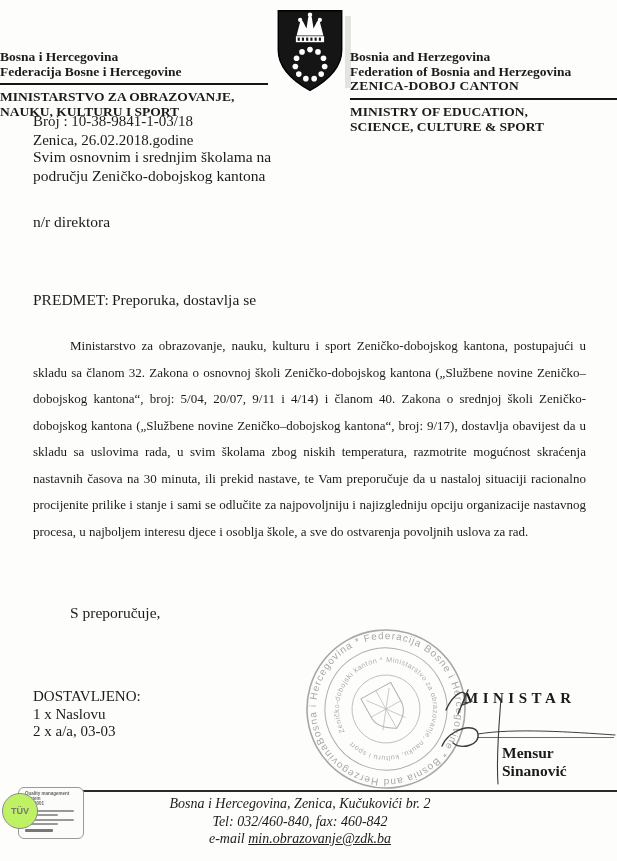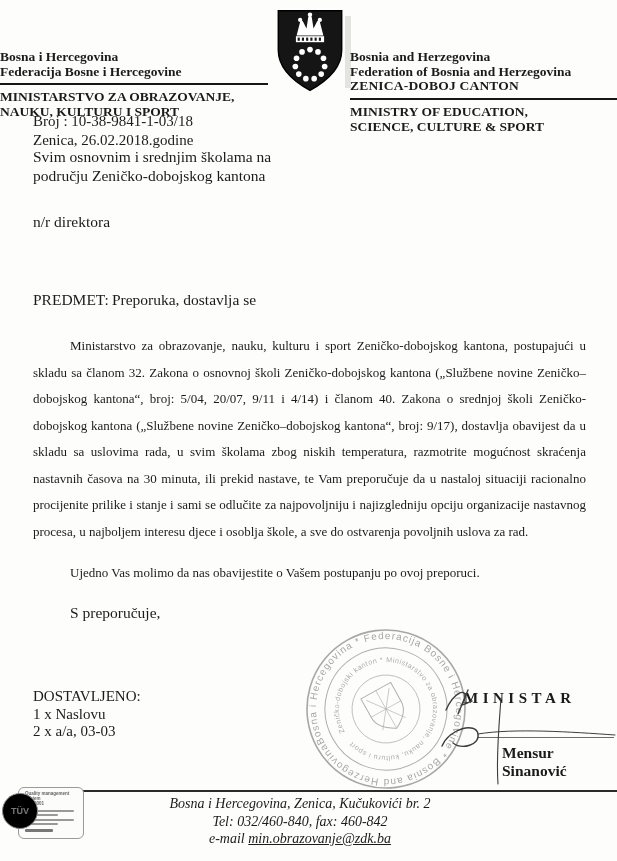--- a/index.html
+++ b/index.html
@@ -37,21 +37,21 @@
   .flourish{position:absolute;left:432px;top:684px;width:185px;height:102px;}
   
   .footer-rule{position:absolute;left:68px;top:790px;width:549px;border:none;border-top:2px solid #2a2a2a;margin:0;}
   .footer-text{position:absolute;left:95px;top:795px;width:410px;text-align:center;
                font-style:italic;font-size:14px;line-height:17.5px;}
   .footer-email-link{text-decoration:underline;}
   
   .cert{position:absolute;left:2px;top:787px;width:86px;height:56px;}
   .cert-seal{position:absolute;left:0;top:6px;width:34px;height:34px;border:1.5px solid #8a8a8a;border-radius:50%;
              display:flex;align-items:center;justify-content:center;font-family:"Liberation Sans",sans-serif;
-             font-weight:bold;font-size:9px;color:#777;background:#000000;}
+             font-weight:bold;font-size:9px;color:#777;background:#bef264;}
   .cert-card{position:absolute;left:16px;top:0;width:66px;height:52px;border:1.2px solid #9a9a9a;border-radius:6px;
              background:#fcfcfa;padding:3px 3px 2px 6px;box-sizing:border-box;
              font-family:"Liberation Sans",sans-serif;color:#666;}
   .cert-title{font-size:4.5px;font-weight:bold;line-height:5px;}
   .cert-standard{font-size:4.5px;font-weight:bold;line-height:6px;}
   .cert-bar{height:2px;background:#999;margin:2.5px 6px 0 0;border-radius:1px;}
   .cert-bar.short{width:60%;}
   .cert-num{height:2.5px;background:#777;width:50%;margin-top:4px;border-radius:1px;}
 </style>
 </head>
@@ -120,21 +120,20 @@
     <div>Svim osnovnim i srednjim školama na</div>
     <div>području Zeničko-dobojskog kantona</div>
   </div>
   <div class="attn">n/r direktora</div>
 
   <div class="subject">
     <b>PREDMET:</b><span>Preporuka, dostavlja se</span>
   </div>
 
   <div class="body-par par1">Ministarstvo za obrazovanje, nauku, kulturu i sport Zeničko-dobojskog kantona, postupajući u skladu sa članom 32. Zakona o osnovnoj školi Zeničko-dobojskog kantona („Službene novine Zeničko–dobojskog kantona“, broj: 5/04, 20/07, 9/11 i 4/14) i članom 40. Zakona o srednjoj školi Zeničko-dobojskog kantona („Službene novine Zeničko–dobojskog kantona“, broj: 9/17), dostavlja obavijest da u skladu sa uslovima rada, u svim školama zbog niskih temperatura, razmotrite mogućnost skraćenja nastavnih časova na 30 minuta, ili prekid nastave, te Vam preporučuje da u nastaloj situaciji racionalno procijenite prilike i stanje i sami se odlučite za najpovoljniju i najizgledniju opciju organizacije nastavnog procesa, u najboljem interesu djece i osoblja škole, a sve do ostvarenja povoljnih uslova za rad.</div>
-  <div class="body-par par2">Ujedno Vas molimo da nas obavijestite o Vašem postupanju po ovoj preporuci.</div>
   <div class="closing">S preporučuje,</div>
 
   <svg class="stamp" viewBox="0 0 166 166" aria-hidden="true">
     <defs>
       <path id="ringOuter" d="M83,83 m-70,0 a70,70 0 1,1 140,0 a70,70 0 1,1 -140,0"></path>
       <path id="ringInner" d="M83,83 m-47,0 a47,47 0 1,1 94,0 a47,47 0 1,1 -94,0"></path>
     </defs>
     <circle cx="83" cy="83" r="79" fill="none" stroke="#8f8f8f" stroke-width="1.6"></circle>
     <circle cx="83" cy="83" r="61" fill="none" stroke="#979797" stroke-width="1"></circle>
     <circle cx="83" cy="83" r="34" fill="none" stroke="#a3a3a3" stroke-width=".8"></circle>

